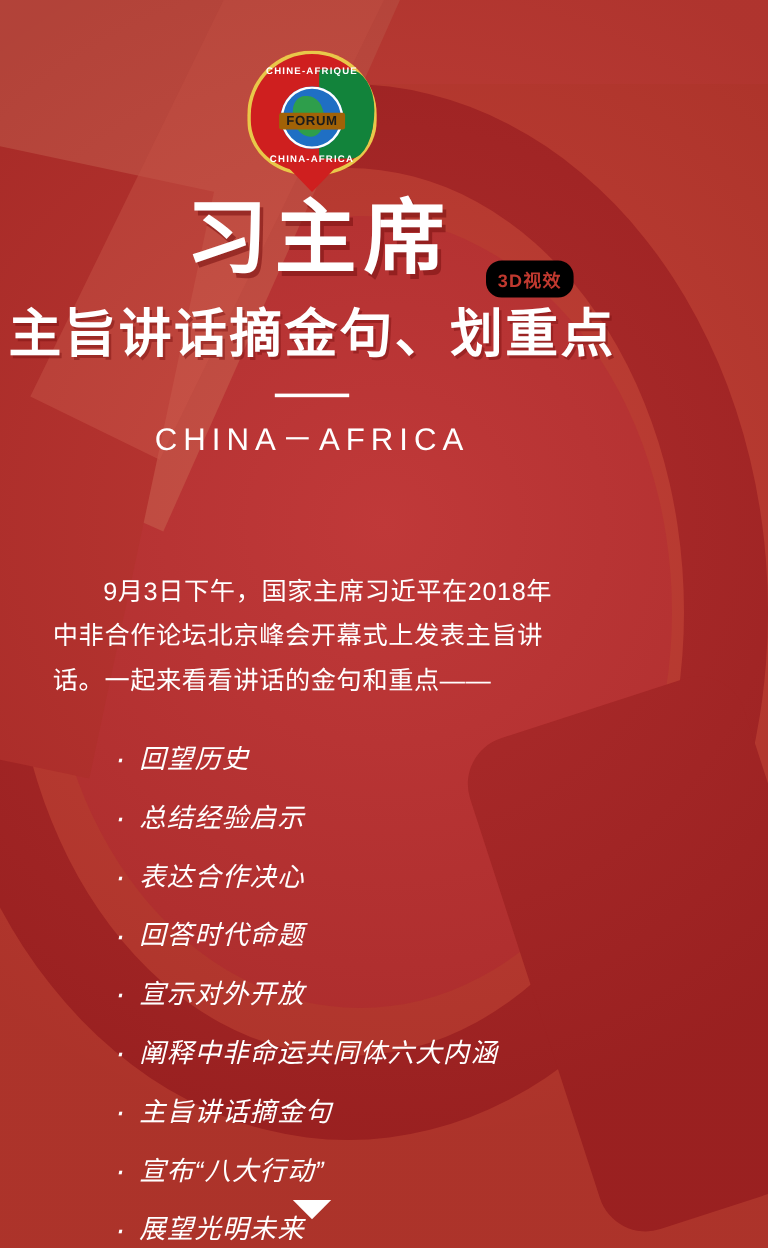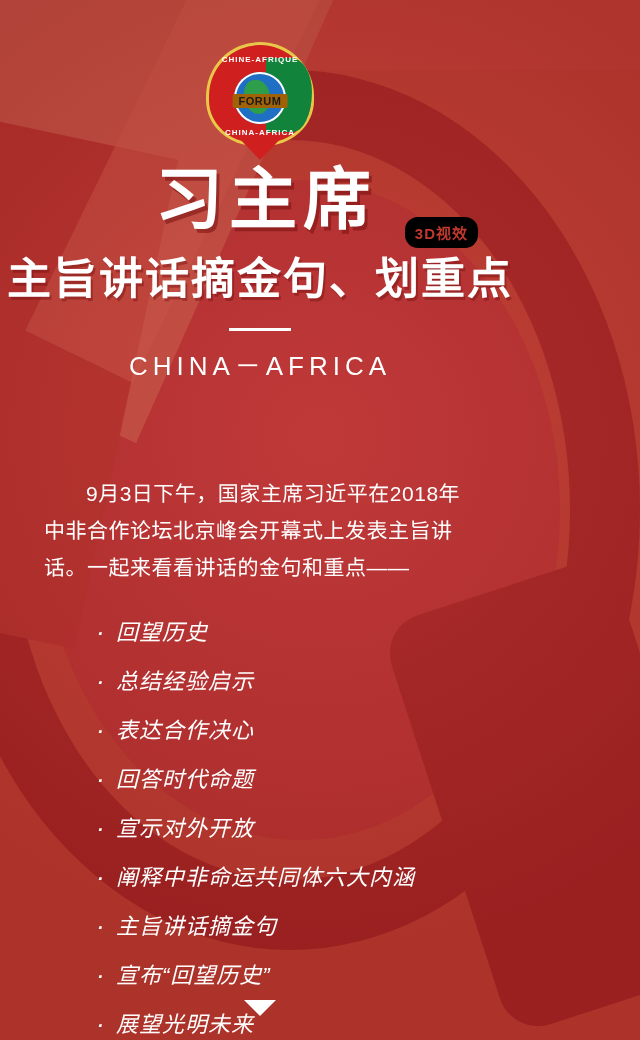--- a/index.html
+++ b/index.html
@@ -329,19 +329,19 @@
   <p class="lead">9月3日下午，国家主席习近平在2018年中非合作论坛北京峰会开幕式上发表主旨讲话。一起来看看讲话的金句和重点——</p>
 
   <ul class="bullets">
     <li>回望历史</li>
     <li>总结经验启示</li>
     <li>表达合作决心</li>
     <li>回答时代命题</li>
     <li>宣示对外开放</li>
     <li>阐释中非命运共同体六大内涵</li>
     <li>主旨讲话摘金句</li>
-    <li>宣布“回望历史”</li>
+    <li>宣布“八大行动”</li>
     <li>展望光明未来</li>
   </ul>
 
   <div class="arrow-down"></div>
 
 </div>
 
 </body></html>

